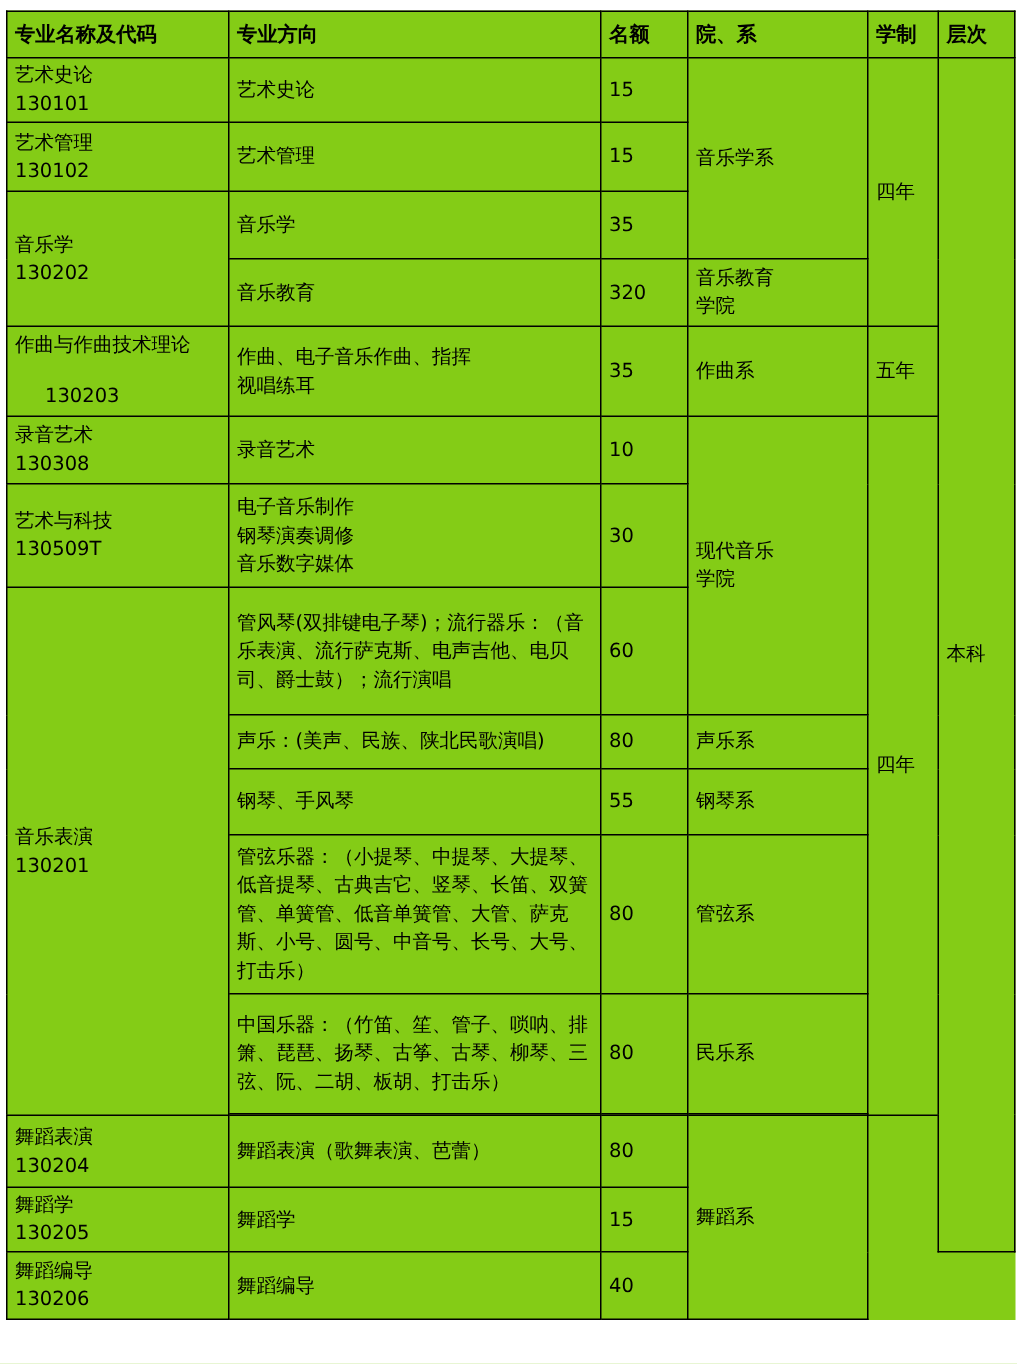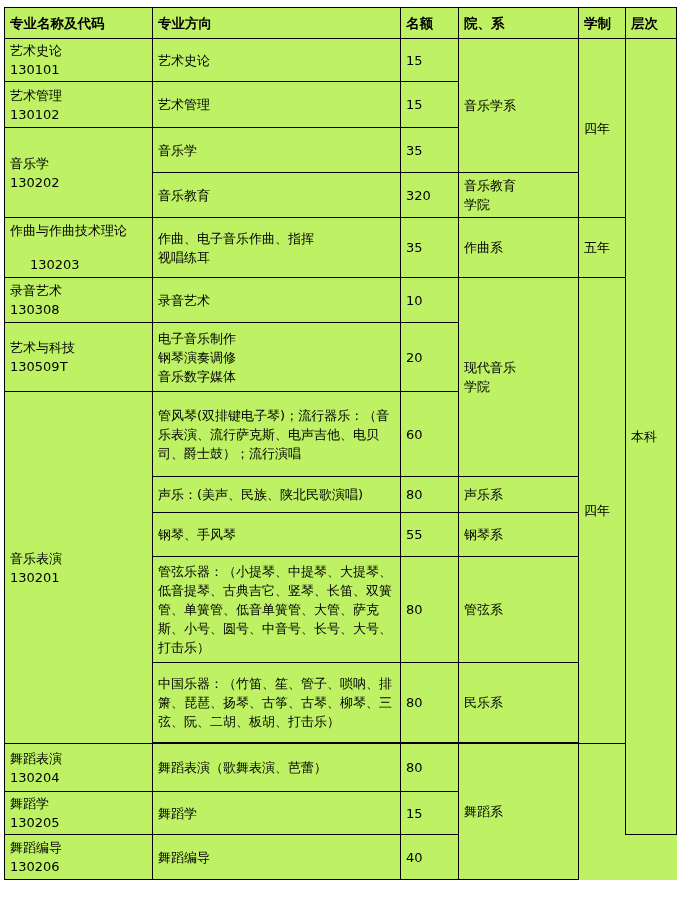--- a/index.html
+++ b/index.html
@@ -16,21 +16,21 @@
     width: 680px;
     height: 909px;
     background: #ffffff;
     overflow: hidden;
   }
   table.adm {
     border-collapse: collapse;
     table-layout: fixed;
     width: 672px;
     margin: 7px 0 0 4px;
-    background: #bef264;
+    background: #84cc16;
   }
   table.adm td, table.adm th {
     border: 1px solid #000000;
     vertical-align: middle;
     text-align: left;
     font-size: 13px;
     line-height: 19px;
     padding: 2px 4px 2px 5px;
     font-weight: normal;
     color: #000000;
@@ -157,21 +157,21 @@
       <tr style="height:69px;">
         <td class="mid two-line">
           <span class="nm">艺术与科技</span>
           <span class="code">130509T</span>
         </td>
         <td class="top">
           <span class="nm">电子音乐制作</span>
           <span class="nm">钢琴演奏调修</span>
           <span class="nm">音乐数字媒体</span>
         </td>
-        <td class="mid">20</td>
+        <td class="mid">30</td>
       </tr>
 
       <tr style="height:85px;">
         <td class="mid two-line" rowspan="6">
           <span class="nm">音乐表演</span>
           <span class="code">130201</span>
         </td>
         <td class="top wrapcell">管风琴(双排键电子琴)；流行器乐：（音乐表演、流行萨克斯、电声吉他、电贝司、爵士鼓）；流行演唱</td>
         <td class="mid">60</td>
       </tr>

